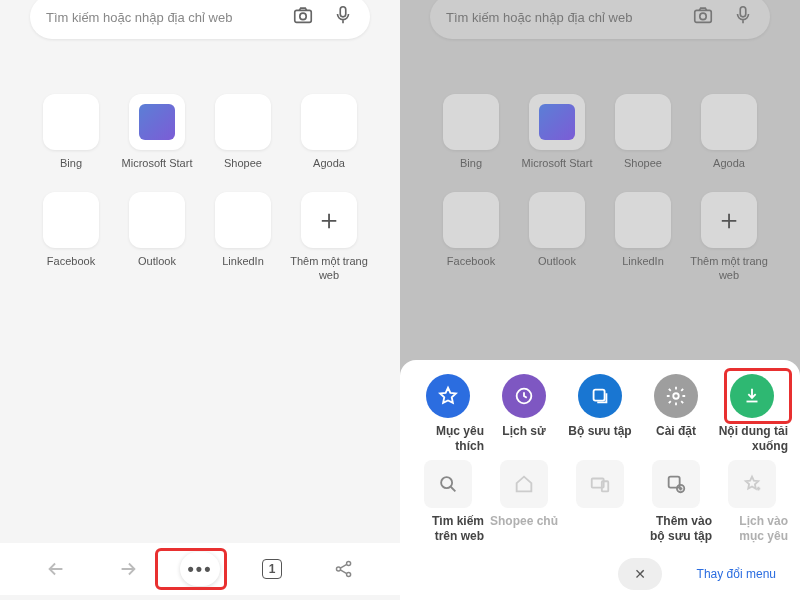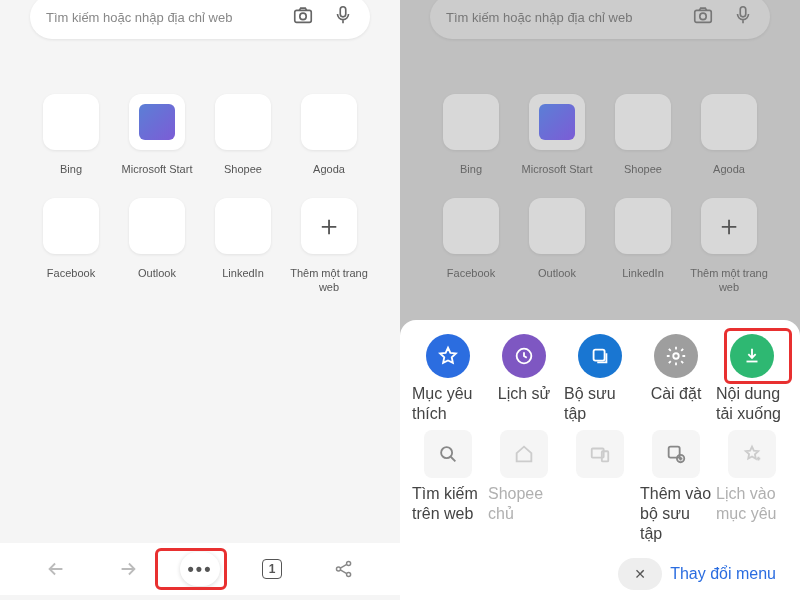--- a/index.html
+++ b/index.html
@@ -6,47 +6,47 @@
 body { width: 800px; height: 600px; display: flex; background: #e8e8e8; }
 .panel { width: 400px; height: 600px; position: relative; }
 .panel-left { background: #f5f5f5; }
 .panel-right { background: #c0c0c0; }
 .search-bar { margin: 0 30px; background: #fff; border-radius: 24px; height: 44px; display: flex; align-items: center; padding: 0 16px; position: relative; top: -5px; box-shadow: 0 1px 3px rgba(0,0,0,0.08); }
 .panel-right .search-bar { background: #cccccc; }
 .search-text { flex: 1; color: #888; font-size: 13px; }
 .panel-right .search-text { color: #777; }
 .search-icons { display: flex; gap: 18px; color: #666; }
 .grid { display: grid; grid-template-columns: repeat(4, 1fr); gap: 8px 4px; padding: 50px 30px 0 30px; }
-.tile { display: flex; flex-direction: column; align-items: center; gap: 12px; }
+.tile { display: flex; flex-direction: column; align-items: center; gap: 6px; }
 .tile-icon { width: 56px; height: 56px; background: #fff; border-radius: 12px; display: flex; align-items: center; justify-content: center; box-shadow: 0 1px 3px rgba(0,0,0,0.08); font-size: 24px; color: #555; }
 .panel-right .tile-icon { background: #d8d8d8; }
 .tile-label { font-size: 11px; color: #555; text-align: center; line-height: 1.3; min-height: 28px; }
 .panel-right .tile-label { color: #666; }
 .msstart { background: linear-gradient(135deg,#5b7fd6,#7c5cd6); width: 36px; height: 36px; border-radius: 6px; display: inline-block; }
 .bottom-bar { position: absolute; bottom: 5px; left: 0; right: 0; height: 52px; background: #fff; display: flex; align-items: center; justify-content: space-around; padding: 0 20px; }
 .bb-item { width: 40px; height: 40px; display: flex; align-items: center; justify-content: center; color: #555; font-size: 18px; }
 .tabcount { border: 1.5px solid #555; border-radius: 4px; width: 20px; height: 20px; font-size: 12px; font-weight: 600; display: flex; align-items: center; justify-content: center; }
 .more-pill { background: #fff; border-radius: 20px; width: 60px; height: 34px; box-shadow: 0 1px 4px rgba(0,0,0,0.15); display: flex; align-items: center; justify-content: center; letter-spacing: 2px; font-weight: bold; }
 .highlight-more { position: absolute; bottom: 10px; left: 155px; width: 72px; height: 42px; border: 3px solid #e83030; border-radius: 6px; pointer-events: none; }
 .sheet { position: absolute; bottom: 0; left: 0; right: 0; background: #fff; border-top-left-radius: 16px; border-top-right-radius: 16px; padding: 14px 10px 6px 10px; }
 .sheet-row { display: flex; justify-content: space-around; margin-bottom: 6px; }
 .sheet-item { width: 72px; display: flex; flex-direction: column; align-items: center; gap: 6px; }
 .sheet-circle { width: 44px; height: 44px; border-radius: 50%; display: flex; align-items: center; justify-content: center; color: #fff; font-size: 18px; }
 .c-blue { background: #2b6de0; }
 .c-purple { background: #7e57c2; }
 .c-blue2 { background: #1976d2; }
 .c-green { background: #2eb872; }
 .c-grey { background: #9e9e9e; }
-.sheet-label { font-size: 16px; color: #444; text-align: left; line-height: 1.25; min-height: 26px; }
+.sheet-label { font-size: 12px; color: #444; text-align: right; line-height: 1.25; min-height: 26px; font-weight: bold; }
 .sheet-item.dim .sheet-label { color: #b0b0b0; }
 .sheet-box { width: 48px; height: 48px; border-radius: 8px; background: #f5f5f5; display: flex; align-items: center; justify-content: center; color: #888; font-size: 20px; }
 .sheet-item.dim .sheet-box { color: #ccc; }
 .sheet-footer { display: flex; align-items: center; justify-content: space-between; padding: 8px 20px 4px 20px; }
 .close-btn { width: 44px; height: 32px; border-radius: 18px; background: #eeeeee; display: flex; align-items: center; justify-content: center; color: #555; font-size: 14px; margin: 0 auto; }
-.change-menu { position: absolute; right: 24px; font-size: 16px; color: #2b6de0; }
+.change-menu { position: absolute; right: 24px; font-size: 12px; color: #2b6de0; }
 .highlight-settings { position: absolute; right: 8px; top: 8px; width: 68px; height: 56px; border: 3px solid #e83030; border-radius: 6px; pointer-events: none; }
 svg { width: 22px; height: 22px; }
 </style>
 </head>
 <body>
 
 <div class="panel panel-left">
   <div class="search-bar">
     <span class="search-text">Tìm kiếm hoặc nhập địa chỉ web</span>
     <span class="search-icons">

